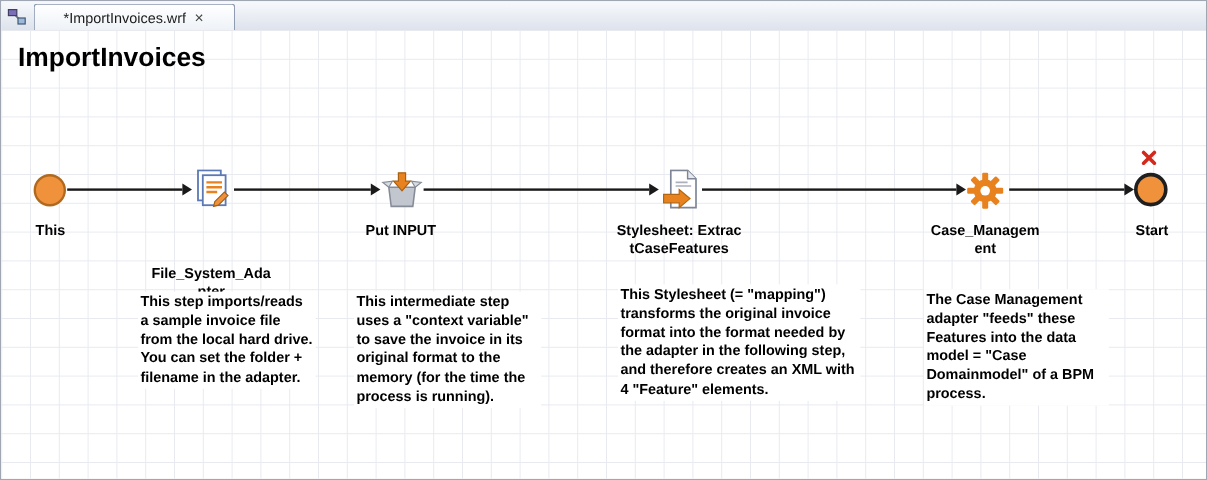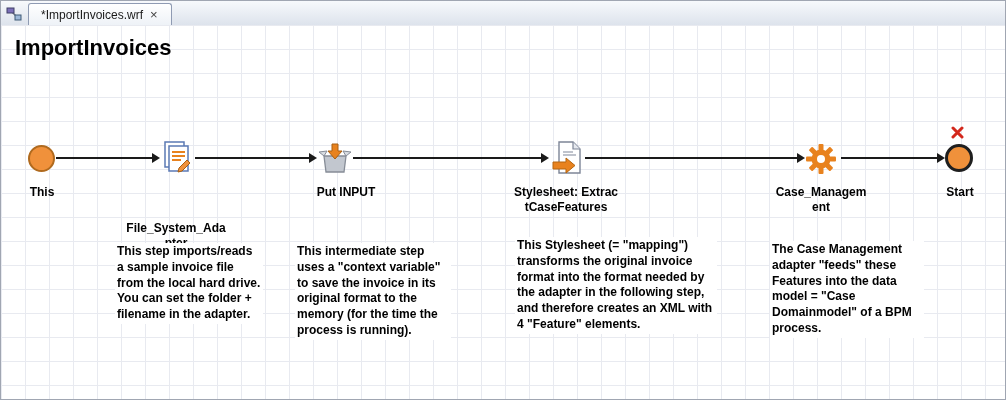--- a/index.html
+++ b/index.html
@@ -4,21 +4,21 @@
 <style>
   html,body{margin:0;padding:0;background:#fff;font-family:"Liberation Sans",sans-serif;}
   .window{position:relative;width:1006px;height:400px;overflow:hidden;background:#fff;
           border:1px solid #a0a6b2;box-sizing:border-box;}
 
   
   .tabbar{position:absolute;top:0;left:0;right:0;height:24px;
           background:linear-gradient(#f7f9fc,#dde3ec);
           border-bottom:1px solid #98a0b0;display:flex;align-items:flex-end;}
   .app-icon{display:inline-flex;align-items:center;margin:0 6px 3px 5px;}
-  .tab{display:flex;align-items:center;gap:6px;height:21px;padding:0 12px;
+  .tab{display:flex;align-items:center;gap:6px;height:21px;padding:0 24px;
        background:linear-gradient(#ffffff,#eef2f7);
        border:1px solid #8f9bb3;border-bottom:none;border-radius:3px 3px 0 0;
        font-size:12px;color:#1a1a1a;cursor:default;}
   .tab-label{white-space:nowrap;}
   .tab-close{font-size:13px;line-height:13px;color:#444;padding:0 1px;cursor:pointer;}
 
   
   .canvas{position:absolute;top:24px;left:0;right:0;bottom:0;background:#fff;
           background-image:linear-gradient(#e8eaf0 1px,transparent 1px),
                            linear-gradient(90deg,#e8eaf0 1px,transparent 1px);
@@ -104,21 +104,21 @@
     <div class="node-icon" style="left:316px;top:117px;">
       <span>
         <svg width="36" height="33" viewBox="0 0 36 33">
           <path d="M7 14 L29 14 L27 30 L9 30 Z" fill="#c2c7cf" stroke="#868c97" stroke-width="1.3"></path>
           <path d="M7 14 L2 10 L10 9 Z" fill="#d8dce2" stroke="#868c97" stroke-width="1"></path>
           <path d="M29 14 L34 10 L26 9 Z" fill="#d8dce2" stroke="#868c97" stroke-width="1"></path>
           <path d="M15 2 h6 v7 h4 l-7 8 -7 -8 h4 z" fill="#e8821e" stroke="#a85f12" stroke-width="1"></path>
         </svg>
       </span>
     </div>
-    <div class="node-label nowrap" style="left:299px;top:160px;width:68px;margin-left:12px;">Put INPUT</div>
+    <div class="node-label nowrap" style="left:299px;top:160px;width:68px;">Put INPUT</div>
 
     <div class="node-icon" style="left:548px;top:116px;">
       <span>
         <svg width="36" height="34" viewBox="0 0 36 34">
           <path d="M10 1 h14 l7 7 v24 h-21 z" fill="#ffffff" stroke="#7d8597" stroke-width="1.4"></path>
           <path d="M24 1 v7 h7" fill="#e6e9ef" stroke="#7d8597" stroke-width="1.2"></path>
           <path d="M14 11 h10 M14 14 h13" stroke="#aab0bc" stroke-width="1.4" fill="none"></path>
           <path d="M4 21 h13 v-4 l9 7.5 -9 7.5 v-4 h-13 z" fill="#e8821e" stroke="#b4650f" stroke-width="1"></path>
         </svg>
       </span>

